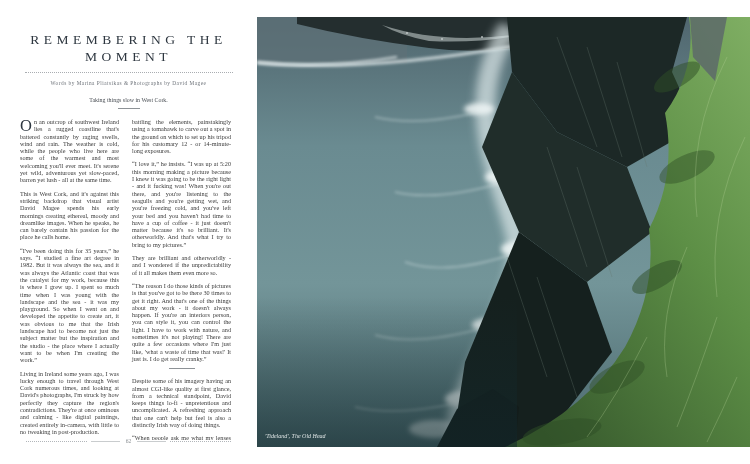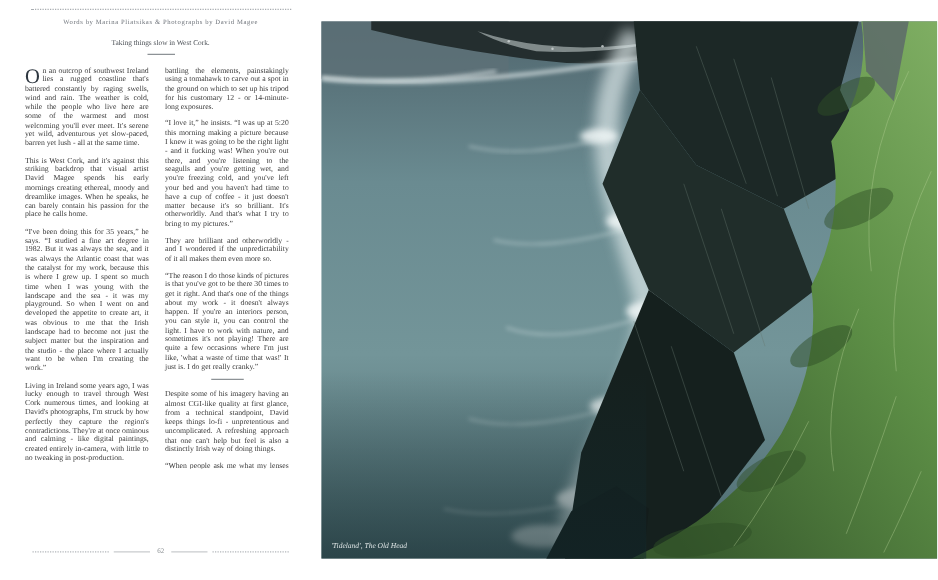--- a/index.html
+++ b/index.html
@@ -56,20 +56,21 @@
   #right-page { position:absolute; left:257px; top:0; width:493px; height:464px; background:#fff; }
   #coast-photo { position:absolute; left:0; top:17px; width:493px; height:430px; display:block; }
   .caption-text { font-style:italic; }
 </style>
 </head>
 <body>
 
 <div id="spread">
 
   <div id="left-page">
+    <h1 class="title">REMEMBERING THE MOMENT</h1>
     <div class="title-divider"></div>
     <div class="byline">Words by Marina Pliatsikas &amp; Photographs by David Magee</div>
     <div class="standfirst">Taking things slow in West Cork.</div>
     <div class="standfirst-rule"></div>
 
     <div class="cols">
       <div class="col">
         <p class="para drop">On an outcrop of southwest Ireland lies a rugged coastline that's battered constantly by raging swells, wind and rain. The weather is cold, while the people who live here are some of the warmest and most welcoming you'll ever meet. It's serene yet wild, adventurous yet slow-paced, barren yet lush - all at the same time.</p>
         <p class="para">This is West Cork, and it's against this striking backdrop that visual artist David Magee spends his early mornings creating ethereal, moody and dreamlike images. When he speaks, he can barely contain his passion for the place he calls home.</p>
         <p class="para">“I've been doing this for 35 years,” he says. “I studied a fine art degree in 1982. But it was always the sea, and it was always the Atlantic coast that was the catalyst for my work, because this is where I grew up. I spent so much time when I was young with the landscape and the sea - it was my playground. So when I went on and developed the appetite to create art, it was obvious to me that the Irish landscape had to become not just the subject matter but the inspiration and the studio - the place where I actually want to be when I'm creating the work.”</p>

